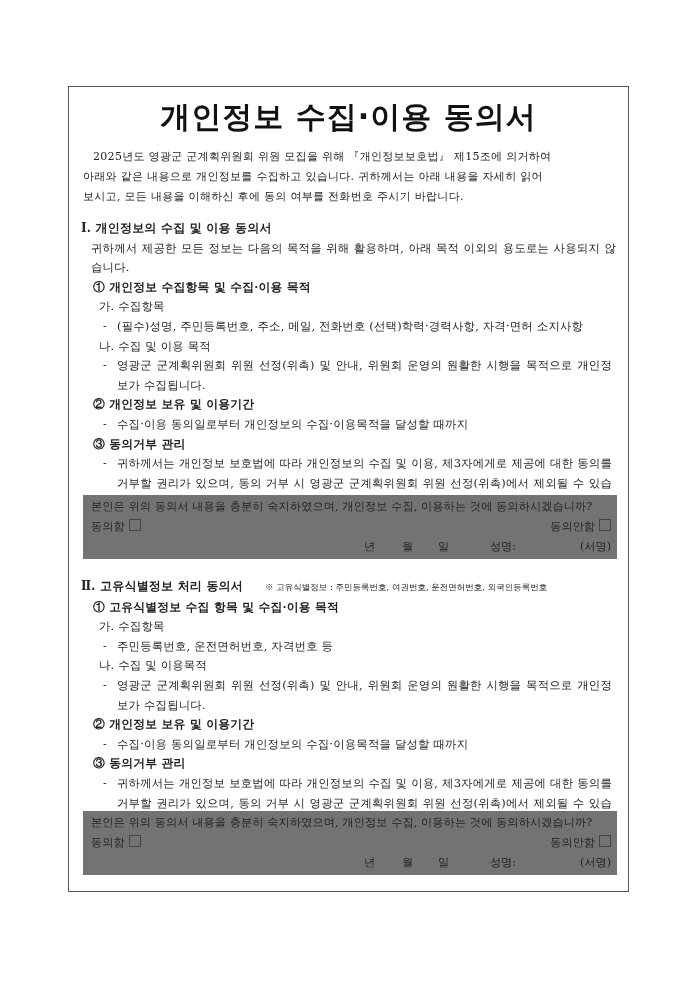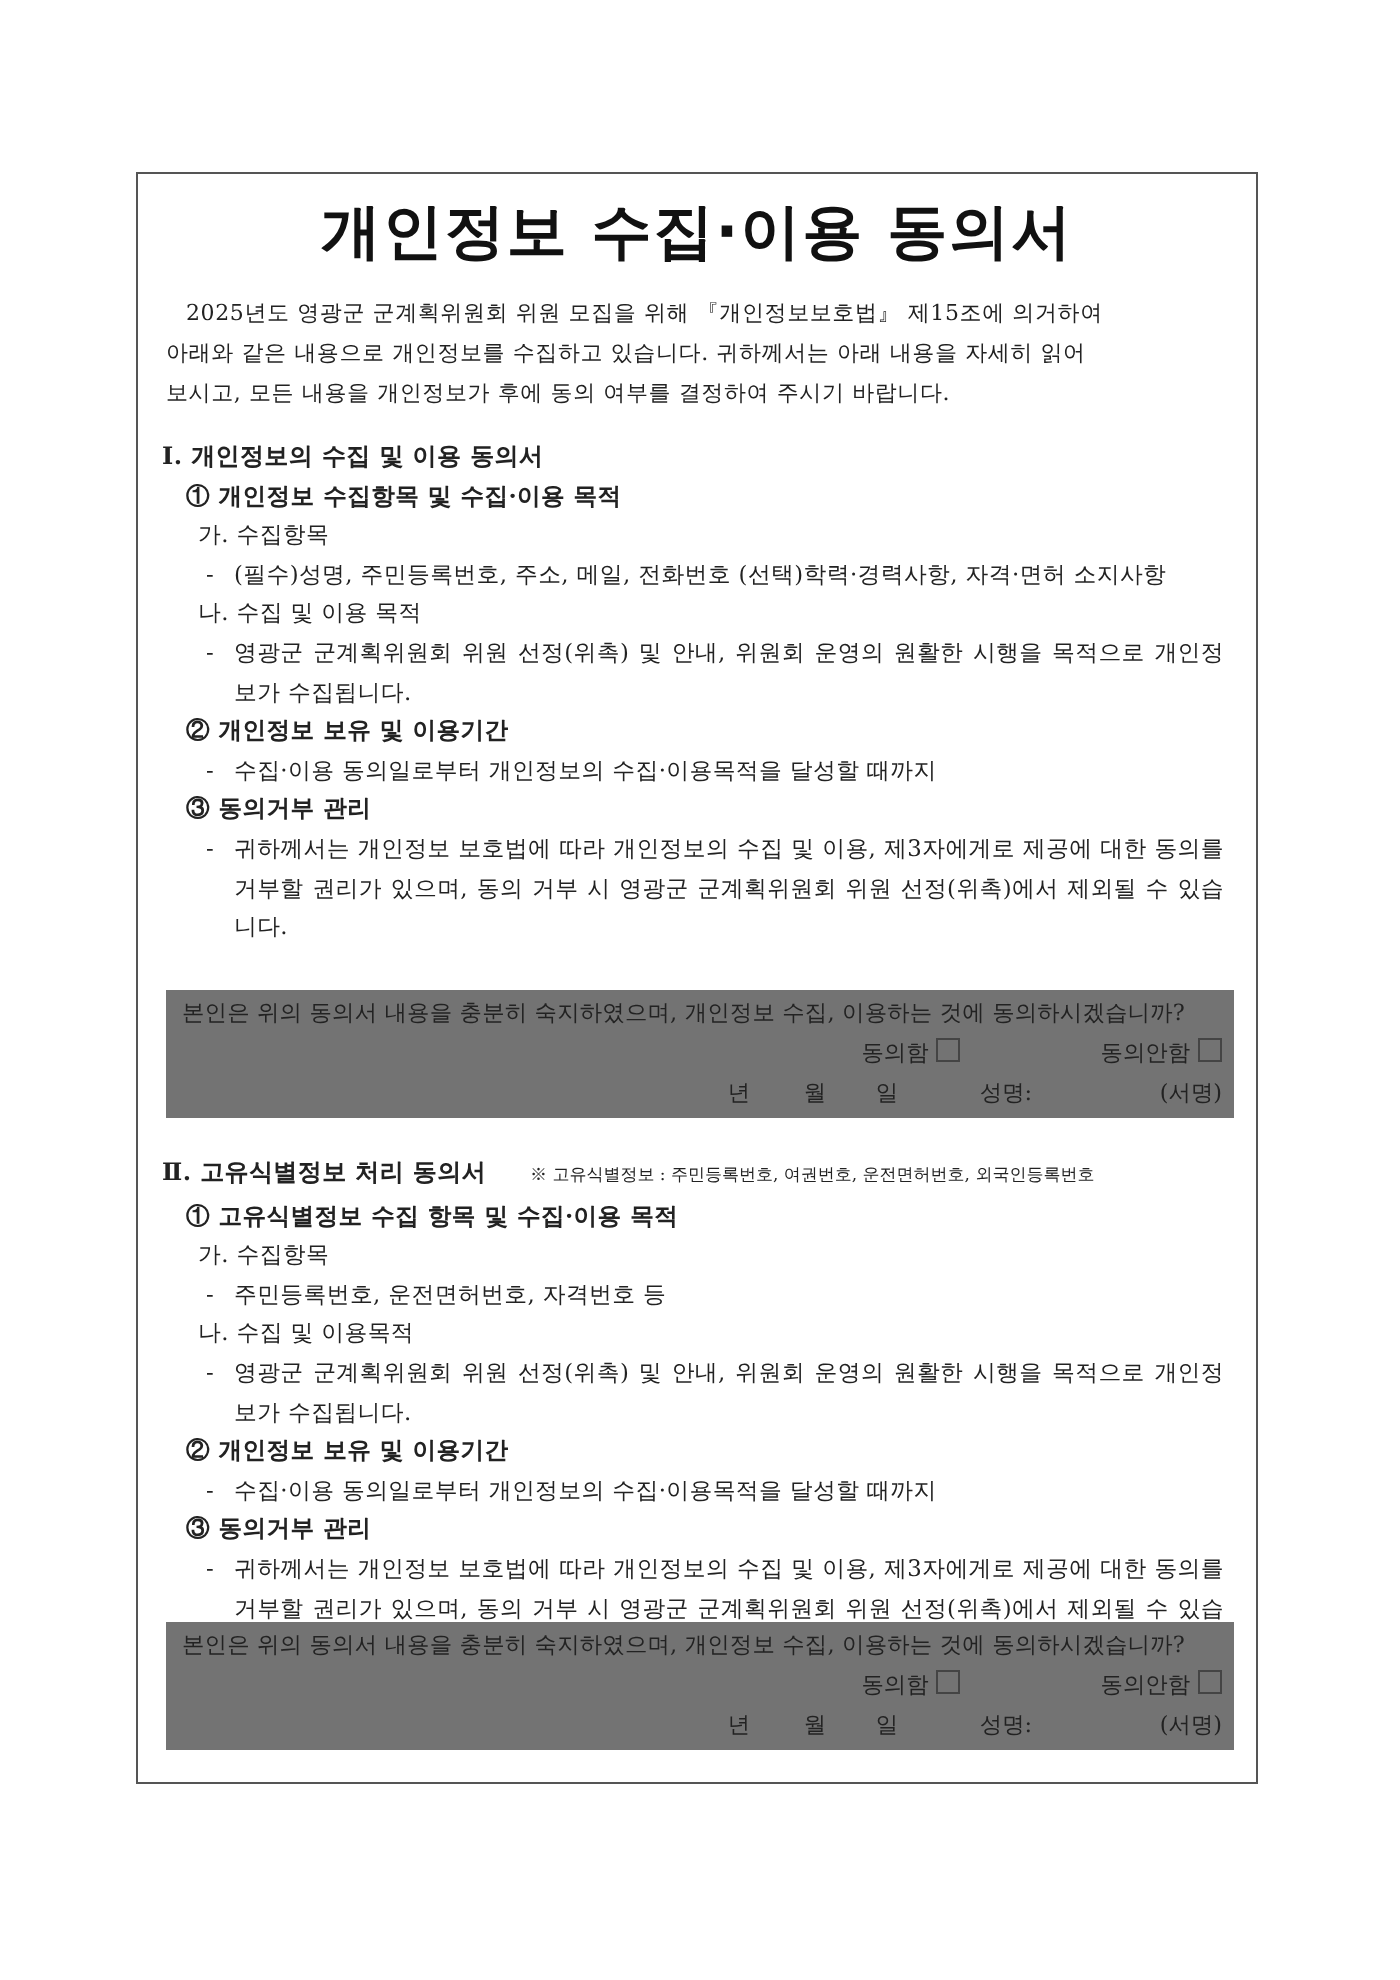--- a/index.html
+++ b/index.html
@@ -90,21 +90,21 @@
       font-size: 11.2px;
       line-height: 20px;
       box-sizing: border-box;
       padding: 2px 6px 0 8px;
     }
     .consent1 { top: 408px; }
     .consent2 { top: 724px; }
     .consent-q { white-space: nowrap; letter-spacing: 0.1px; }
     .consent-opts {
       display: flex;
-      justify-content: flex-end;
+      justify-content: space-between;
       gap: 70px;
     }
     .checkbox {
       display: inline-block;
       width: 10px;
       height: 10px;
       border: 1px solid #444444;
       vertical-align: -1px;
       margin-left: 4px;
       background: #ffffff00;
@@ -123,25 +123,26 @@
 </head>
 <body>
 
 <div class="page-frame">
 
   <div class="title">개인정보 수집·이용 동의서</div>
 
   <div class="intro">
     <div class="indent">2025년도 영광군 군계획위원회 위원 모집을 위해 『개인정보보호법』 제15조에 의거하여</div>
     <div>아래와 같은 내용으로 개인정보를 수집하고 있습니다. 귀하께서는 아래 내용을 자세히 읽어</div>
-    <div>보시고, 모든 내용을 개인정보가 후에 동의 여부를 결정하여 주시기 바랍니다.</div>
+    <div>보시고, 모든 내용을 이해하신 후에 동의 여부를 전화번호 주시기 바랍니다.</div>
   </div>
 
   <div class="section sec1">
     <div class="sec-heading">Ⅰ. 개인정보의 수집 및 이용 동의서</div>
+    <div class="para">귀하께서 제공한 모든 정보는 다음의 목적을 위해 활용하며, 아래 목적 이외의 용도로는 사용되지 않습니다.</div>
 
     <div class="sub-heading">① 개인정보 수집항목 및 수집·이용 목적</div>
     <div class="item-label">가. 수집항목</div>
     <div class="bullet">
       <span class="dash">-</span>
       <span class="btext">(필수)성명, 주민등록번호, 주소, 메일, 전화번호 (선택)학력·경력사항, 자격·면허 소지사항</span>
     </div>
     <div class="item-label">나. 수집 및 이용 목적</div>
     <div class="bullet">
       <span class="dash">-</span>

